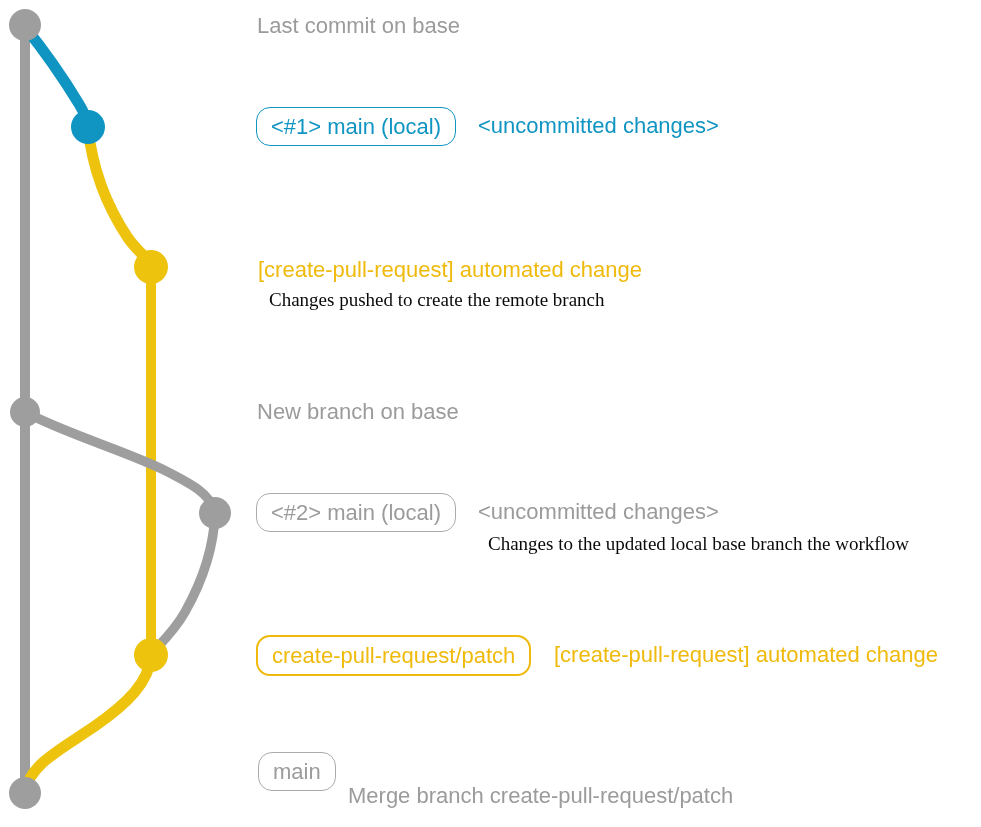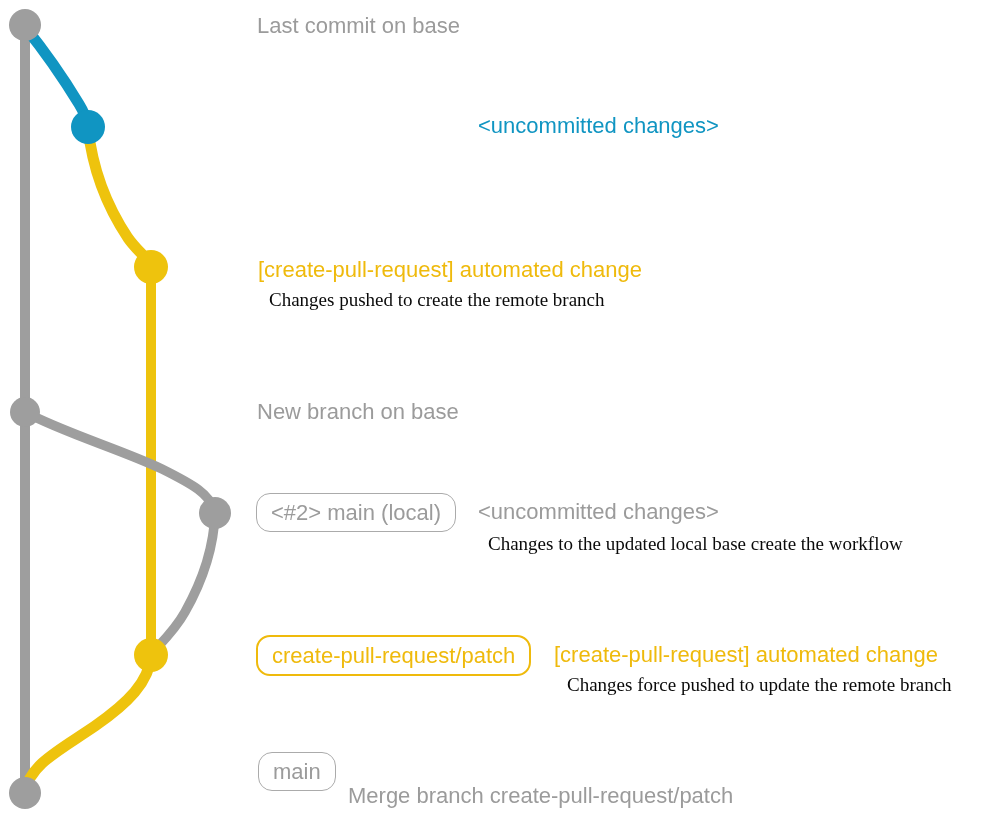--- a/index.html
+++ b/index.html
@@ -56,31 +56,31 @@
     <circle cx="88" cy="127" r="17" fill="#1095c2"></circle>
     <circle cx="151" cy="267" r="17" fill="#eec30d"></circle>
     <circle cx="25" cy="412" r="15" fill="#9e9e9e"></circle>
     <circle cx="215" cy="513" r="16" fill="#9e9e9e"></circle>
     <circle cx="151" cy="655" r="17" fill="#eec30d"></circle>
     <circle cx="25" cy="793" r="16" fill="#9e9e9e"></circle>
   </svg>
 
   <div class="lbl gray" style="left:257px;top:13px">Last commit on base</div>
 
+  <span class="badge teal" style="left:256px;top:107px">&lt;#1&gt; main (local)</span>
   <div class="lbl teal" style="left:478px;top:113px">&lt;uncommitted changes&gt;</div>
 
   <div class="lbl gold" style="left:258px;top:257px">[create-pull-request] automated change</div>
   <div class="desc" style="left:269px;top:288px">Changes pushed to create the remote branch</div>
 
   <div class="lbl gray" style="left:257px;top:399px">New branch on base</div>
 
   <span class="badge grayb" style="left:256px;top:493px">&lt;#2&gt; main (local)</span>
   <div class="lbl gray" style="left:478px;top:499px">&lt;uncommitted changes&gt;</div>
-  <div class="desc" style="left:488px;top:532px">Changes to the updated local base create the workflow</div>
+  <div class="desc" style="left:488px;top:532px">Changes to the updated local base branch the workflow</div>
 
   <span class="badge goldb" style="left:256px;top:635px">create-pull-request/patch</span>
   <div class="lbl gold" style="left:554px;top:642px">[create-pull-request] automated change</div>
-  <div class="desc" style="left:567px;top:673px">Changes force pushed to update the remote branch</div>
 
   <span class="badge grayb" style="left:258px;top:752px">main</span>
   <div class="lbl gray" style="left:348px;top:783px">Merge branch create-pull-request/patch</div>
 
 </div>
 
 </body></html>

